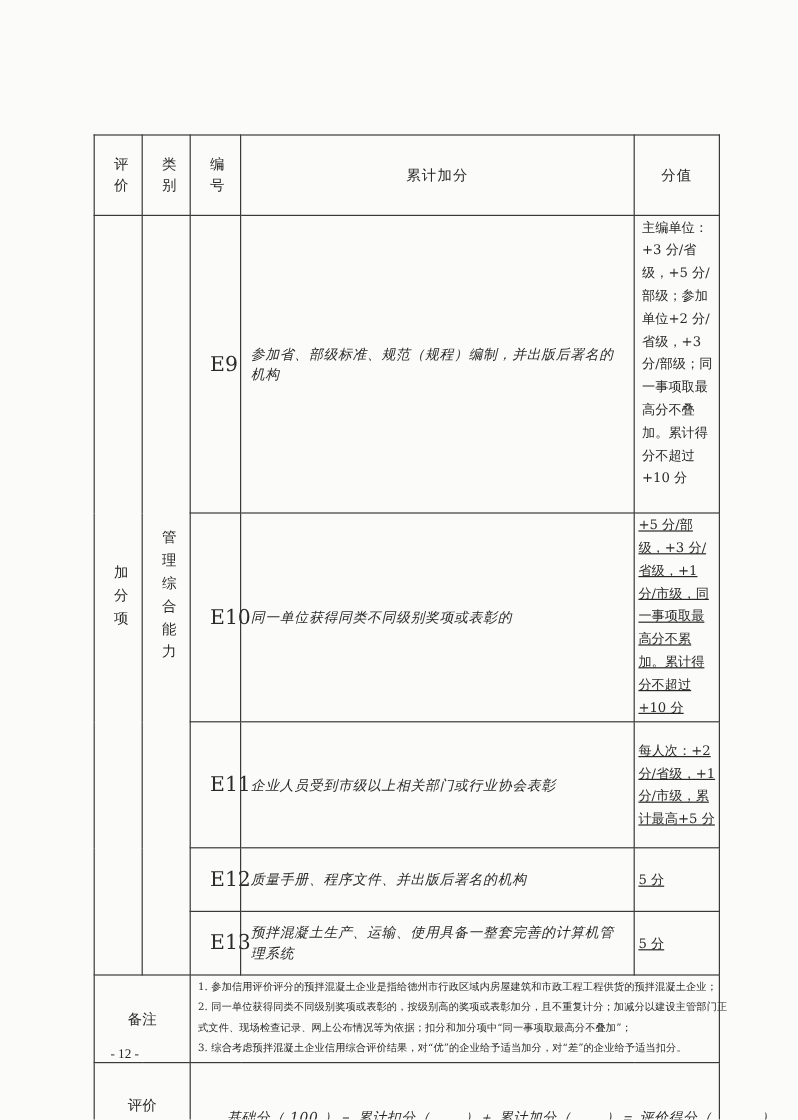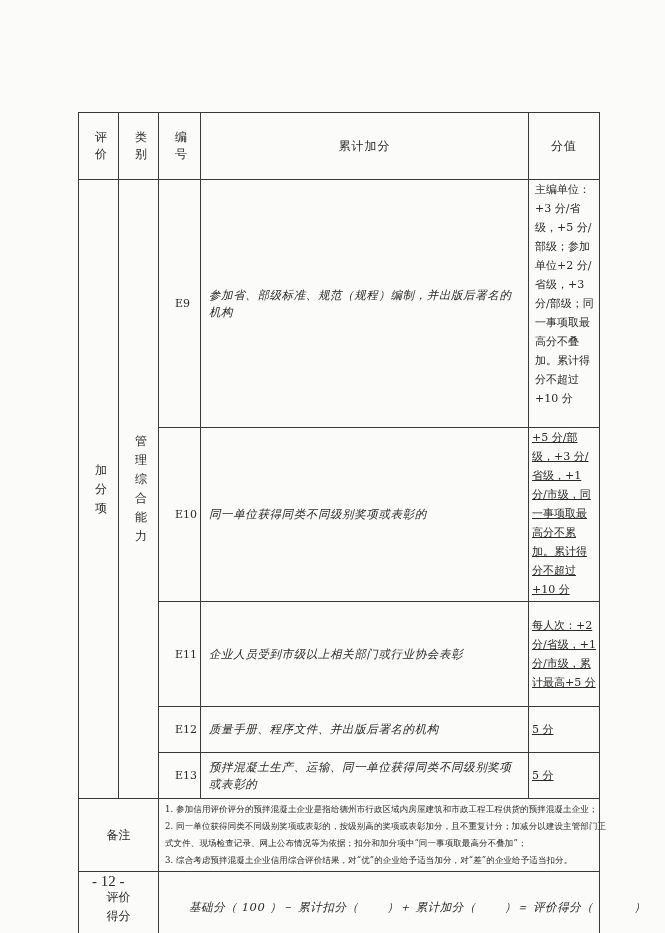--- a/index.html
+++ b/index.html
@@ -24,37 +24,37 @@
     font-weight: normal;
     vertical-align: middle;
   }
   col.c1 { width: 40px; }
   col.c2 { width: 40px; }
   col.c3 { width: 42px; }
   col.c4 { width: 328px; }
   col.c5 { width: 71px; }
 
   th { font-size: 12px; height: 17px; text-align: center; letter-spacing: 1px; }
-  .code { font-size: 11px; text-align: center; }
+  .code { font-size: 17px; text-align: center; }
   .content { font-size: 11.5px; line-height: 17px; padding: 0 6px 0 8px !important; letter-spacing: 0.6px; font-style: italic; }
   .score { font-size: 11px; line-height: 19px; padding: 0 3px !important; }
   .score.left { text-align: left; padding-left: 6px !important; }
   .score.mid { text-align: left; text-decoration: underline; }
   .vertical {
     font-size: 12px; line-height: 19px; text-align: center;
-    width: 1em; margin: 0 auto; word-break: break-all;
+    width: 1em; margin: 10px auto; word-break: break-all;
   }
   .notes { font-size: 8.5px; line-height: 17px; padding: 2px 4px 2px 6px !important; letter-spacing: 0.1px; }
   .notes div { white-space: nowrap; }
   .formula { font-size: 11.5px; padding-left: 30px !important; letter-spacing: 0.6px; font-style: italic; }
   .formula span { white-space: pre; }
   .label2 { font-size: 12px; line-height: 19px; text-align: center; }
   .page-num {
     position: absolute; left: 92px; top: 873px;
-    font-size: 15px; font-family: "Liberation Serif", serif;
+    font-size: 11px; font-family: "Liberation Serif", serif;
   }
 </style>
 </head>
 <body>
 
 <table class="main">
   <colgroup>
     <col class="c1">
       <col class="c2">
       <col class="c3">
@@ -95,21 +95,21 @@
   </tr>
 
   <tr style="height:19px">
     <td class="code">E12</td>
     <td class="content">质量手册、程序文件、并出版后署名的机构</td>
     <td class="score mid">5 分</td>
   </tr>
 
   <tr style="height:36px">
     <td class="code">E13</td>
-    <td class="content">预拌混凝土生产、运输、同一单位获得同类不同级别奖项或表彰的</td>
+    <td class="content">预拌混凝土生产、运输、使用具备一整套完善的计算机管理系统</td>
     <td class="score mid">5 分</td>
   </tr>
 
   <tr style="height:68px">
     <td class="label2" colspan="2">备注</td>
     <td class="notes" colspan="3">
       <div>1. 参加信用评价评分的预拌混凝土企业是指给德州市行政区域内房屋建筑和市政工程工程供货的预拌混凝土企业；</div>
       <div>2. 同一单位获得同类不同级别奖项或表彰的，按级别高的奖项或表彰加分，且不重复计分；加减分以建设主管部门正</div>
       <div>式文件、现场检查记录、网上公布情况等为依据；扣分和加分项中“同一事项取最高分不叠加”；</div>
       <div>3. 综合考虑预拌混凝土企业信用综合评价结果，对“优”的企业给予适当加分，对“差”的企业给予适当扣分。</div>

